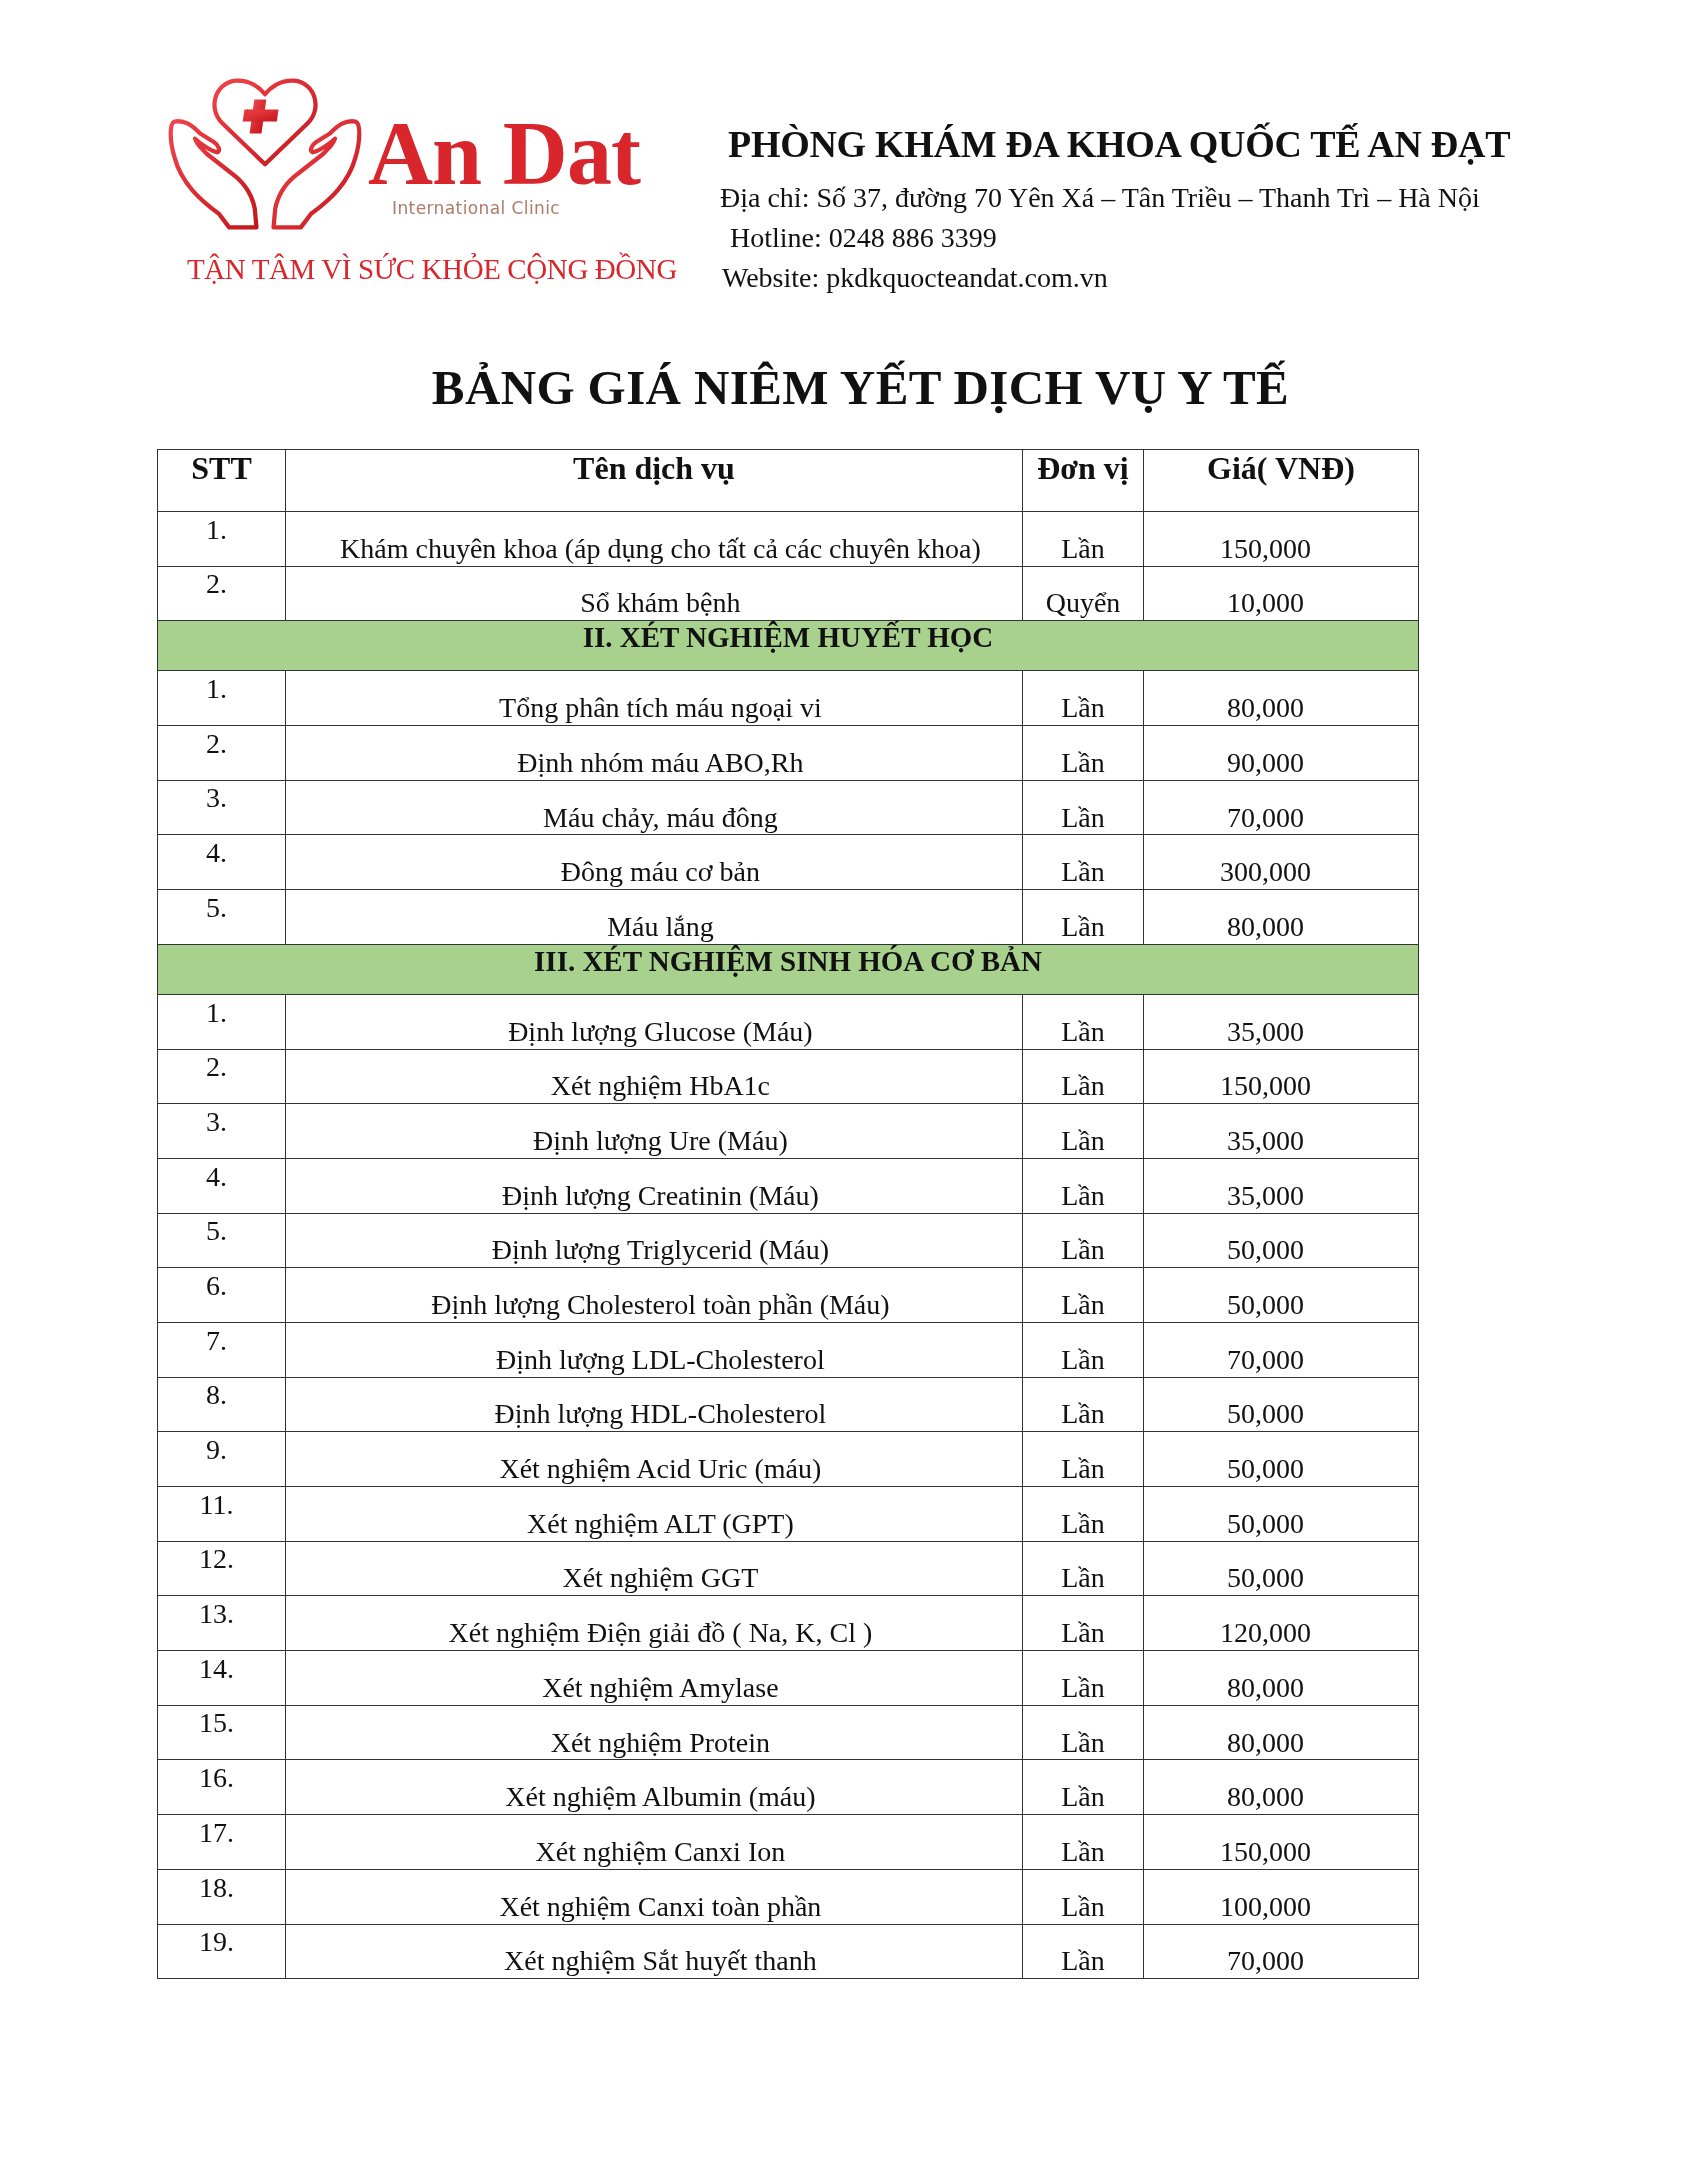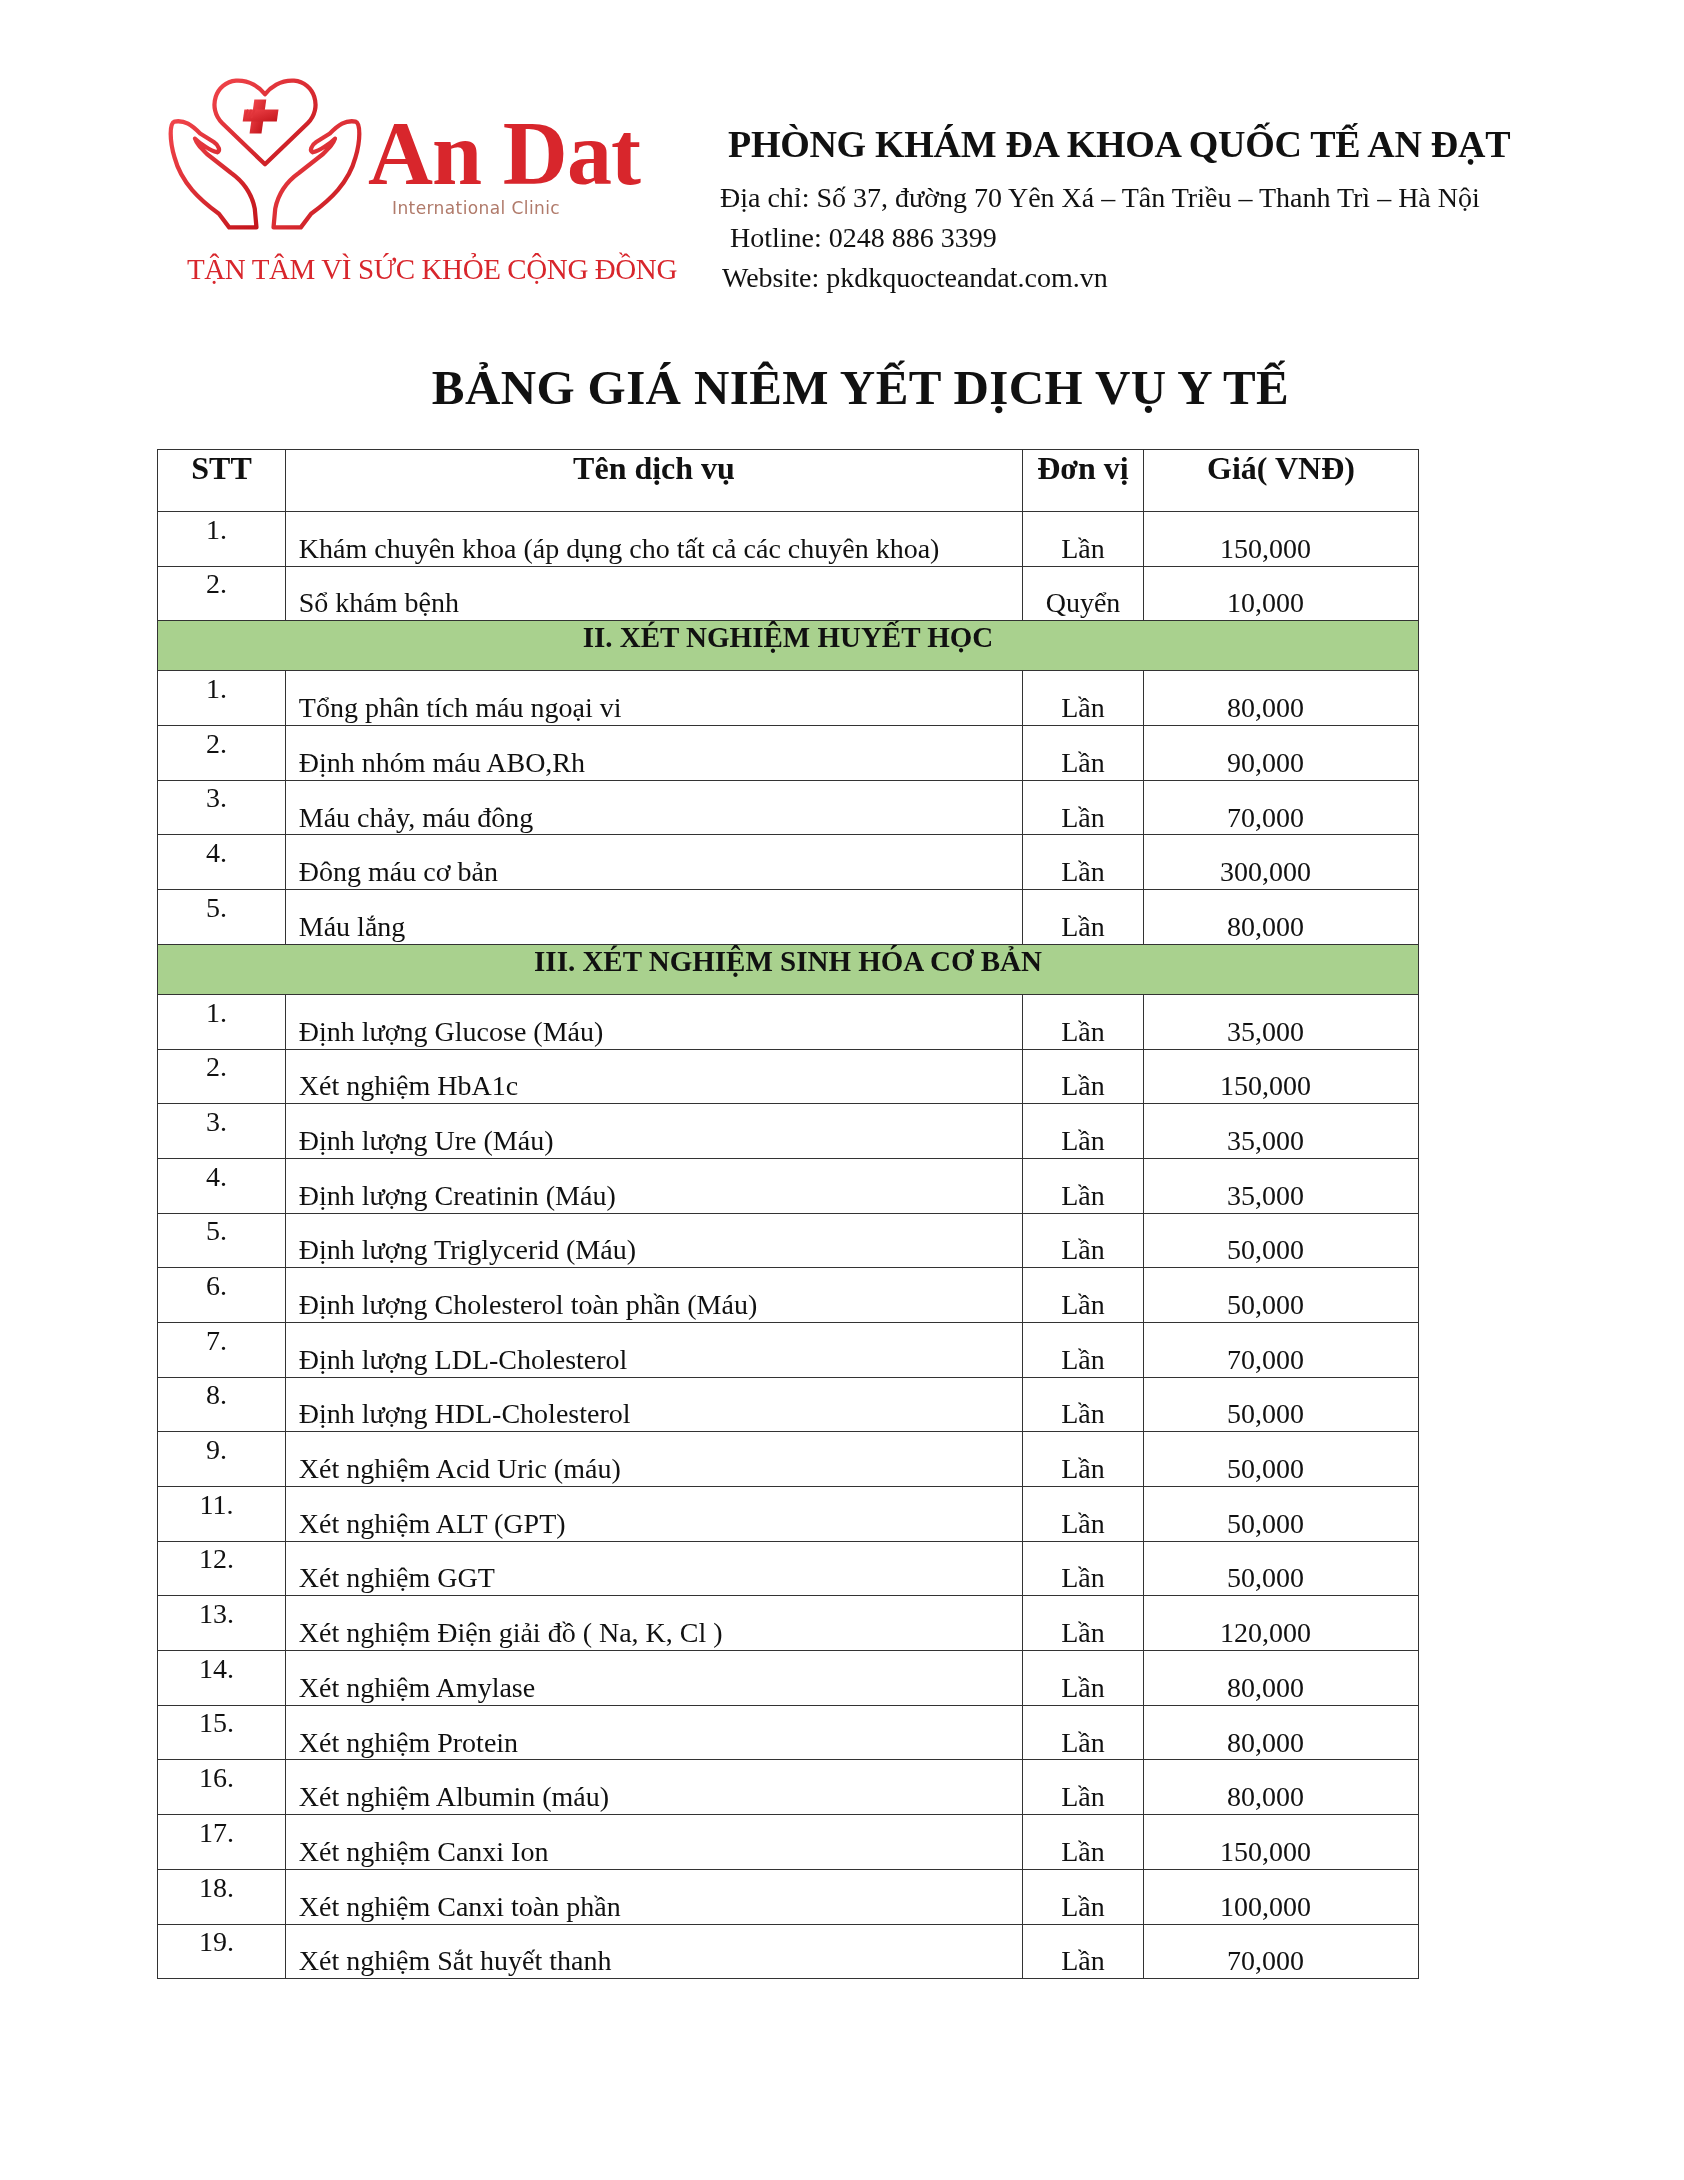--- a/index.html
+++ b/index.html
@@ -32,21 +32,21 @@
   #price-table th, #price-table td { border: 1.7px solid #333; padding: 0; }
   #price-table col.c-stt { width: 128px; }
   #price-table col.c-name { width: 737px; }
   #price-table col.c-unit { width: 121px; }
   #price-table col.c-price { width: 275px; }
   .hdr-row th { height: 61px; font-size: 32px; font-weight: bold; text-align: center; vertical-align: top; padding-top: 5.1px; }
   .section-row td { background: #a9d18e; height: 49px; font-size: 29px; font-weight: bold; text-align: center; vertical-align: top; padding-top: 2.6px; }
   .data-row td { height: 52px; font-size: 28px; }
   .cell-stt { text-align: center; vertical-align: top; padding-top: 1.7px !important; }
   .cell-stt span { display: inline-block; transform: translateX(-5.1px); }
-  .cell-name { text-align: left; vertical-align: bottom; padding-left: 12.8px !important; padding-bottom: 0 !important; }
+  .cell-name { text-align: center; vertical-align: bottom; padding-left: 12.8px !important; padding-bottom: 0 !important; }
   .cell-unit { text-align: center; vertical-align: bottom; }
   .cell-price { text-align: center; vertical-align: bottom; padding-right: 31px !important; }
   .cell-inner { display: block; line-height: 32px; padding-bottom: 0.9px; }
 </style>
 </head>
 <body>
 
 <div id="logo-icon" class="abs">
   <svg width="198" height="164" viewBox="0 0 232 192" xmlns="http://www.w3.org/2000/svg">
     <defs>

